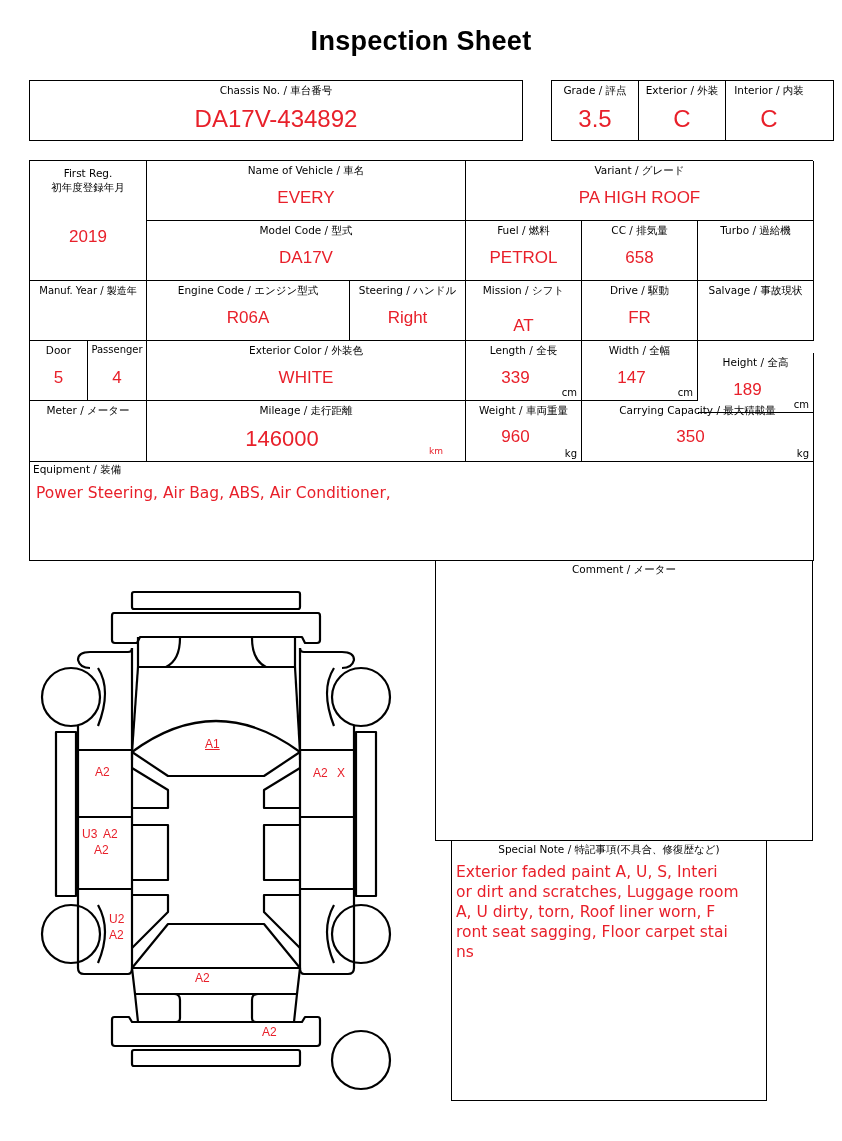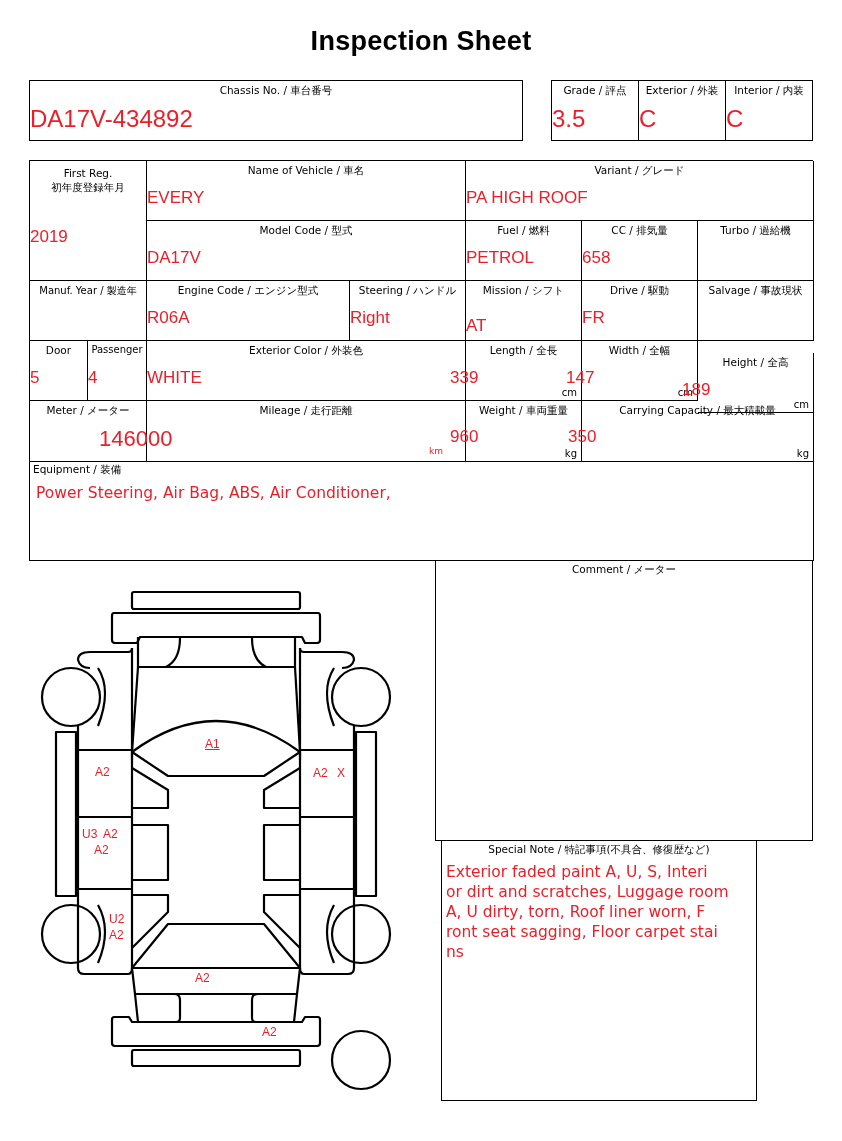--- a/index.html
+++ b/index.html
@@ -3,37 +3,37 @@
 <meta charset="utf-8">
 <style>
   html, body { margin:0; padding:0; background:#fff; }
   body { width:842px; height:1141px; position:relative; font-family:"DejaVu Sans", sans-serif; color:#000; overflow:hidden; }
   .abs { position:absolute; box-sizing:border-box; }
   .title { left:0; top:26px; width:842px; text-align:center; font-family:"Liberation Sans", sans-serif; font-weight:bold; font-size:27px; letter-spacing:0.3px; }
   .box { border:1px solid #000; }
   .cell { position:absolute; box-sizing:border-box; border-right:1px solid #000; border-bottom:1px solid #000; }
   .lbl { position:absolute; left:0; right:0; top:3px; text-align:center; font-size:10.5px; font-family:"DejaVu Sans", sans-serif; white-space:nowrap; }
   .lbl.left { text-align:left; left:3px; }
-  .val { position:absolute; left:0; right:0; color:#e8202a; font-family:"Liberation Sans", sans-serif; font-size:17px; }
+  .val { position:absolute; left:0; right:0; text-align:center; color:#e8202a; font-family:"Liberation Sans", sans-serif; font-size:17px; }
   .unit { position:absolute; right:4px; bottom:2px; font-size:10px;text-align:center; }
   .unit.red { color:#e8202a; font-size:9px; }
   .dmg { position:absolute; color:#e8202a; font-family:"Liberation Sans", sans-serif; font-size:12px; white-space:nowrap; }
   .note { color:#e8202a; font-family:"DejaVu Sans", sans-serif; font-size:15.5px; line-height:20px; }
 </style>
 </head>
 <body>
 
 <div class="abs title">Inspection Sheet</div>
 
 <div class="abs box" style="left:29px;top:80px;width:494px;height:61px;">
   <div class="lbl">Chassis No. / 車台番号</div>
   <div class="val" style="top:24px;font-size:24px;">DA17V-434892</div>
 </div>
 
-<div class="abs box" style="left:551px;top:80px;width:262px;height:61px;">
+<div class="abs box" style="left:551px;top:80px;width:283px;height:61px;">
   <div class="cell" style="left:0;top:0;width:87px;height:59px;border-bottom:none;">
     <div class="lbl">Grade / 評点</div>
     <div class="val" style="top:24px;font-size:24px;">3.5</div>
   </div>
   <div class="cell" style="left:87px;top:0;width:87px;height:59px;border-bottom:none;">
     <div class="lbl">Exterior / 外装</div>
     <div class="val" style="top:24px;font-size:24px;">C</div>
   </div>
   <div class="cell" style="left:174px;top:0;width:86px;height:59px;border:none;">
     <div class="lbl">Interior / 内装</div>
@@ -150,21 +150,21 @@
     <div class="lbl left" style="top:1px;">Equipment / 装備</div>
     <div class="note" style="position:absolute;left:6px;top:21px;font-size:15.5px;">Power Steering, Air Bag, ABS, Air Conditioner,</div>
   </div>
 </div>
 
 <div class="abs" style="left:435px;top:560px;width:378px;height:281px;border-left:1px solid #000;border-right:1px solid #000;border-bottom:1px solid #000;">
   <div class="lbl">Comment / メーター</div>
   <div class="note" style="position:absolute;left:4px;top:22px;"></div>
 </div>
 
-<div class="abs" style="left:441px;top:840px;width:316px;height:261px;border:1px solid #000;border-top:none;">
+<div class="abs" style="left:451px;top:840px;width:316px;height:261px;border:1px solid #000;border-top:none;">
   <div class="lbl">Special Note / 特記事項(不具合、修復歴など)</div>
   <div class="note" style="position:absolute;left:4px;top:22px;">
     <div>Exterior faded paint A, U, S, Interi</div>
     <div>or dirt and scratches, Luggage room</div>
     <div>A, U dirty, torn, Roof liner worn, F</div>
     <div>ront seat sagging, Floor carpet stai</div>
     <div>ns</div>
   </div>
 </div>
 

